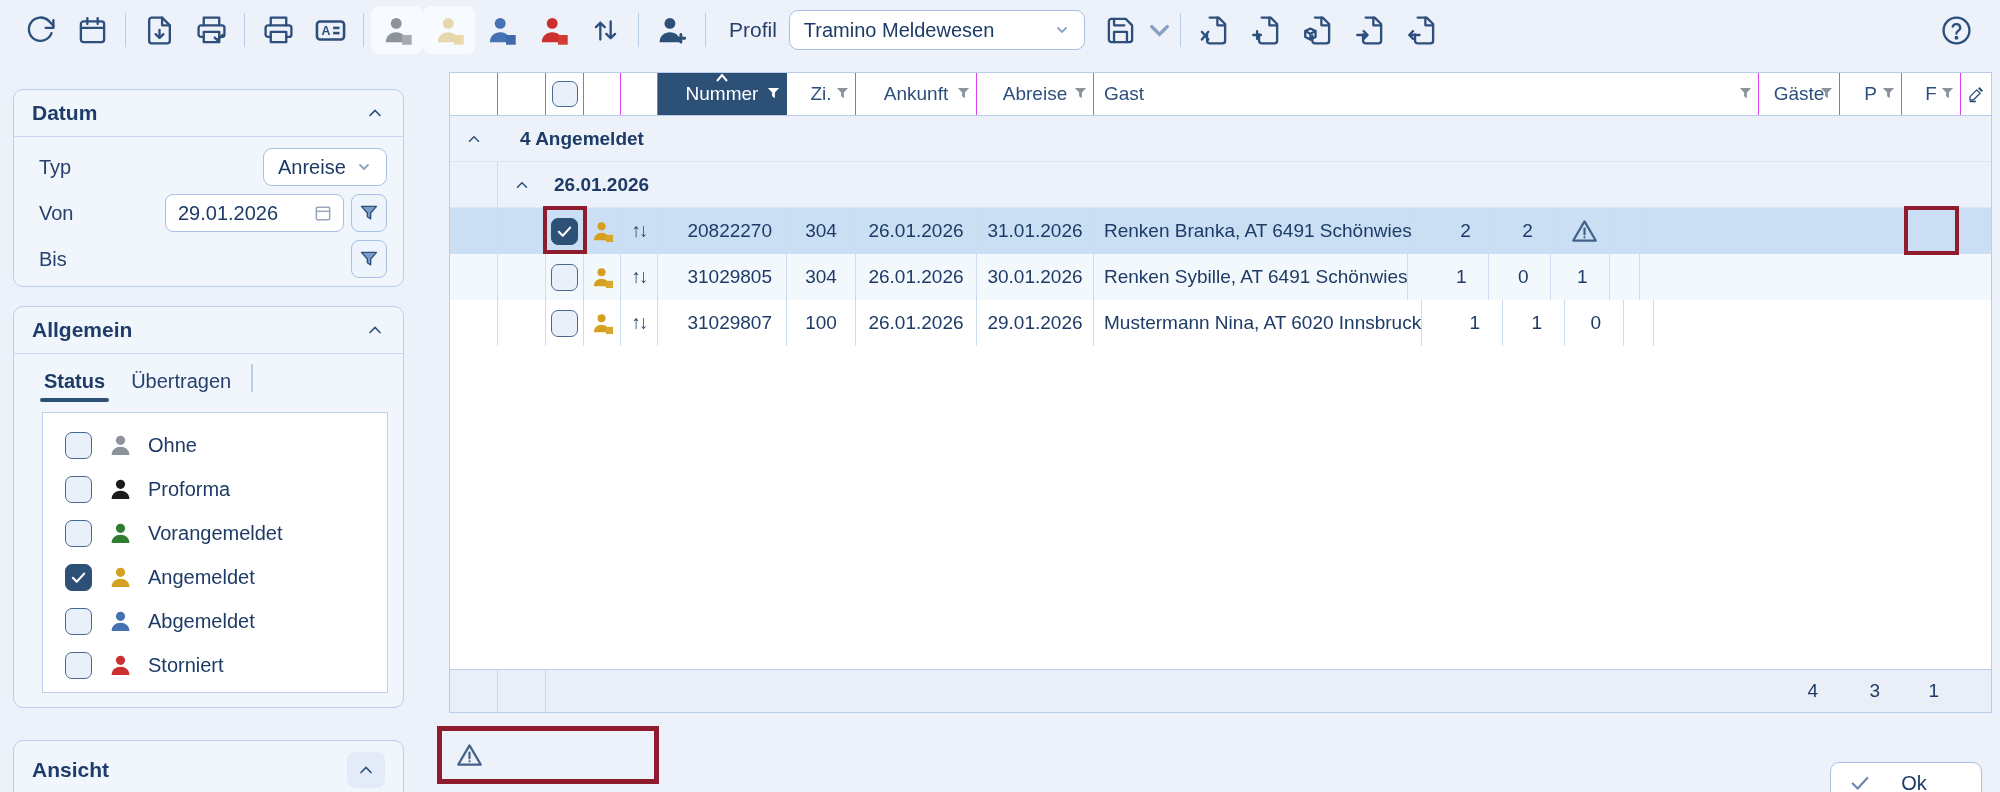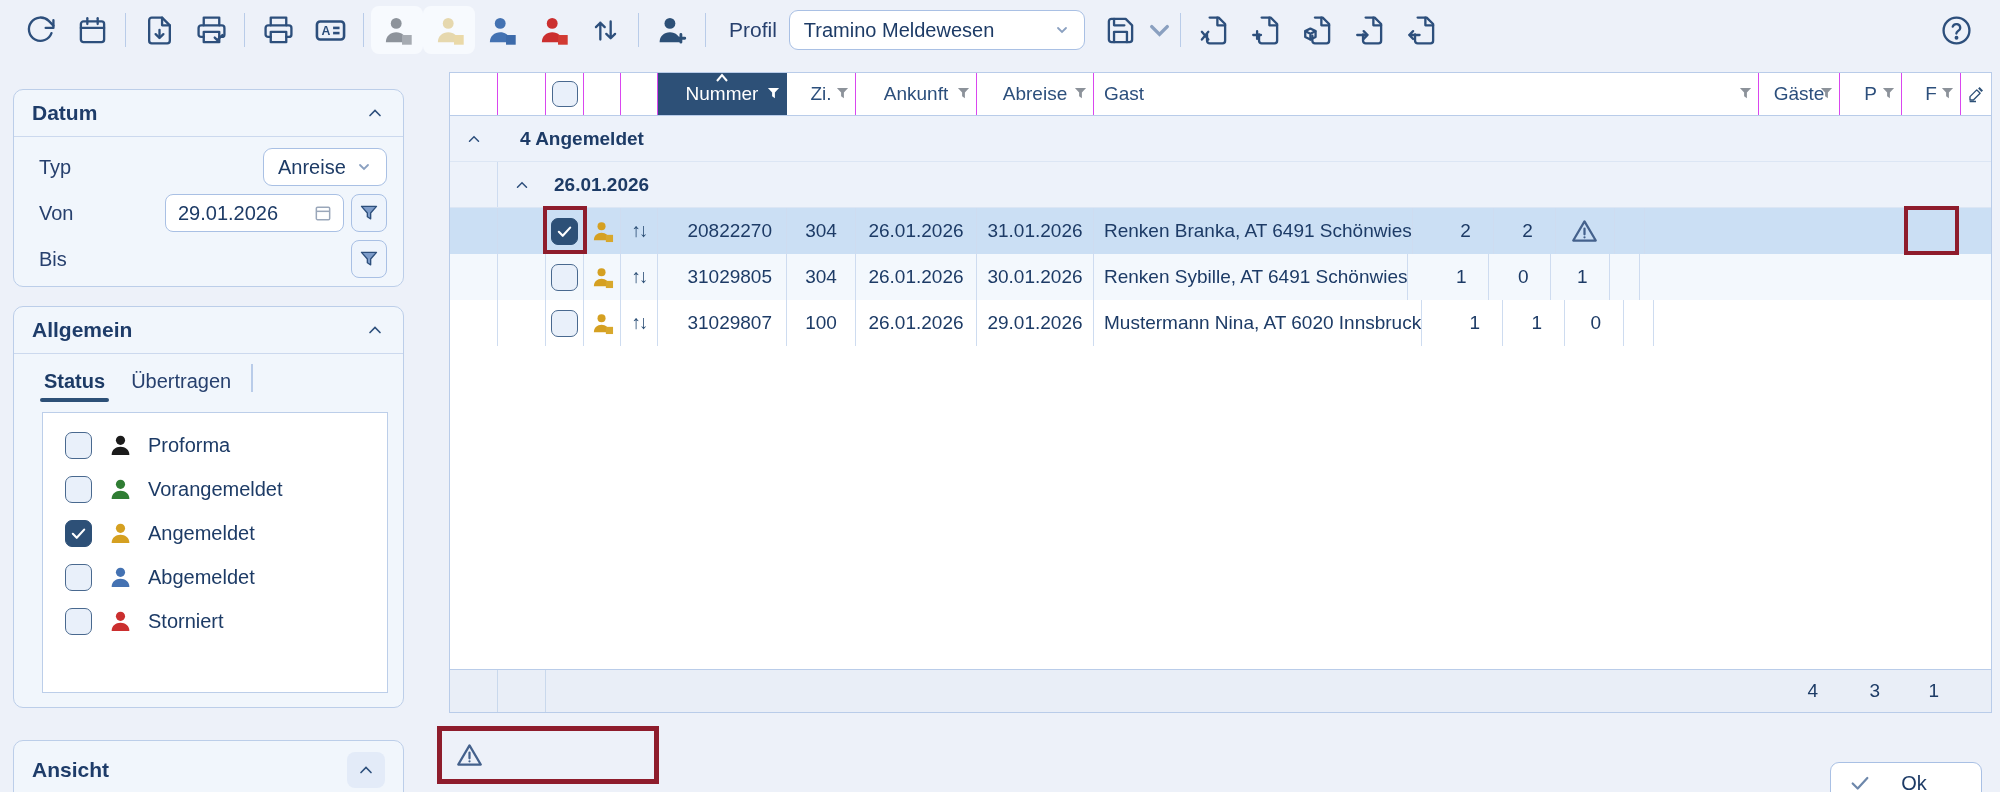--- a/index.html
+++ b/index.html
@@ -327,20 +327,28 @@
     <div class="tabs">
       <span class="tab active">Status</span>
       <span class="tab">Übertragen</span>
       <span class="tabsep"></span>
     </div>
     <div class="statuslist">
 
       <div class="sitem">
         <span class="cb"></span>
         <svg class="person" viewBox="0 0 24 24">
+            <circle cx="12" cy="7" r="4.4" fill="#8d939b"></circle>
+            <path d="M3.5 21c0-4.7 3.8-7.7 8.5-7.7s8.5 3 8.5 7.7z" fill="#8d939b"></path>
+          </svg>
+        <span class="slabel">Ohne</span>
+      </div>
+      <div class="sitem">
+        <span class="cb"></span>
+        <svg class="person" viewBox="0 0 24 24">
             <circle cx="12" cy="7" r="4.4" fill="#1b1b1b"></circle>
             <path d="M3.5 21c0-4.7 3.8-7.7 8.5-7.7s8.5 3 8.5 7.7z" fill="#1b1b1b"></path>
           </svg>
         <span class="slabel">Proforma</span>
       </div>
       <div class="sitem">
         <span class="cb"></span>
         <svg class="person" viewBox="0 0 24 24">
             <circle cx="12" cy="7" r="4.4" fill="#2f7d33"></circle>
             <path d="M3.5 21c0-4.7 3.8-7.7 8.5-7.7s8.5 3 8.5 7.7z" fill="#2f7d33"></path>

